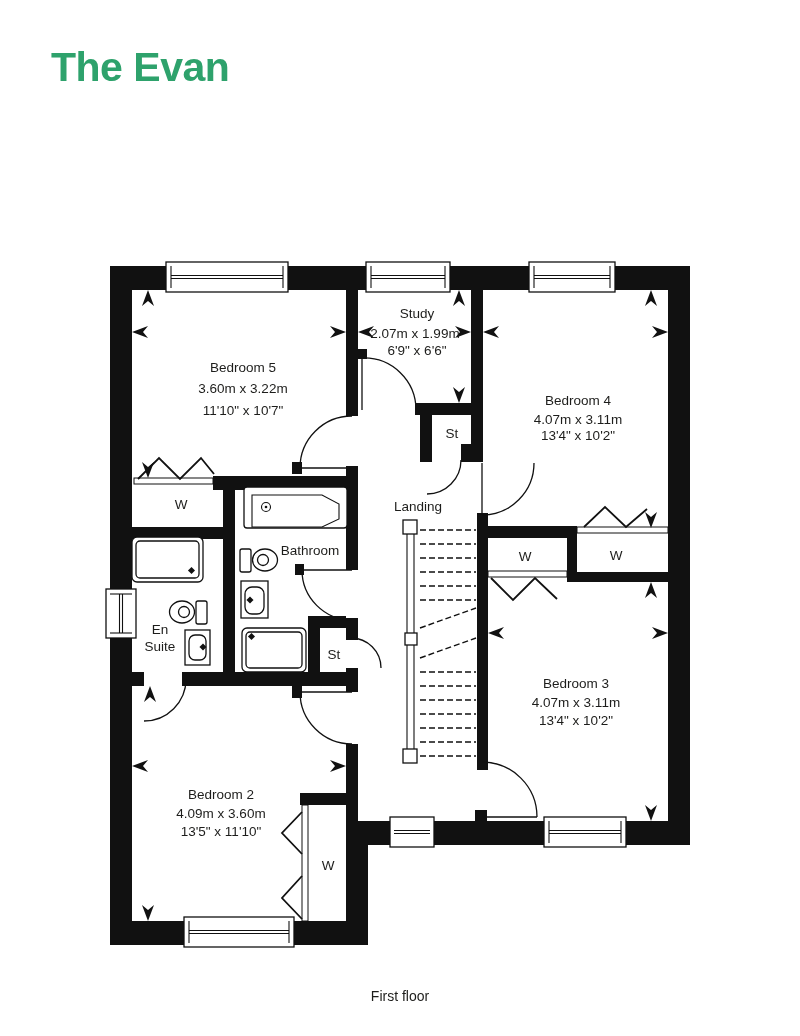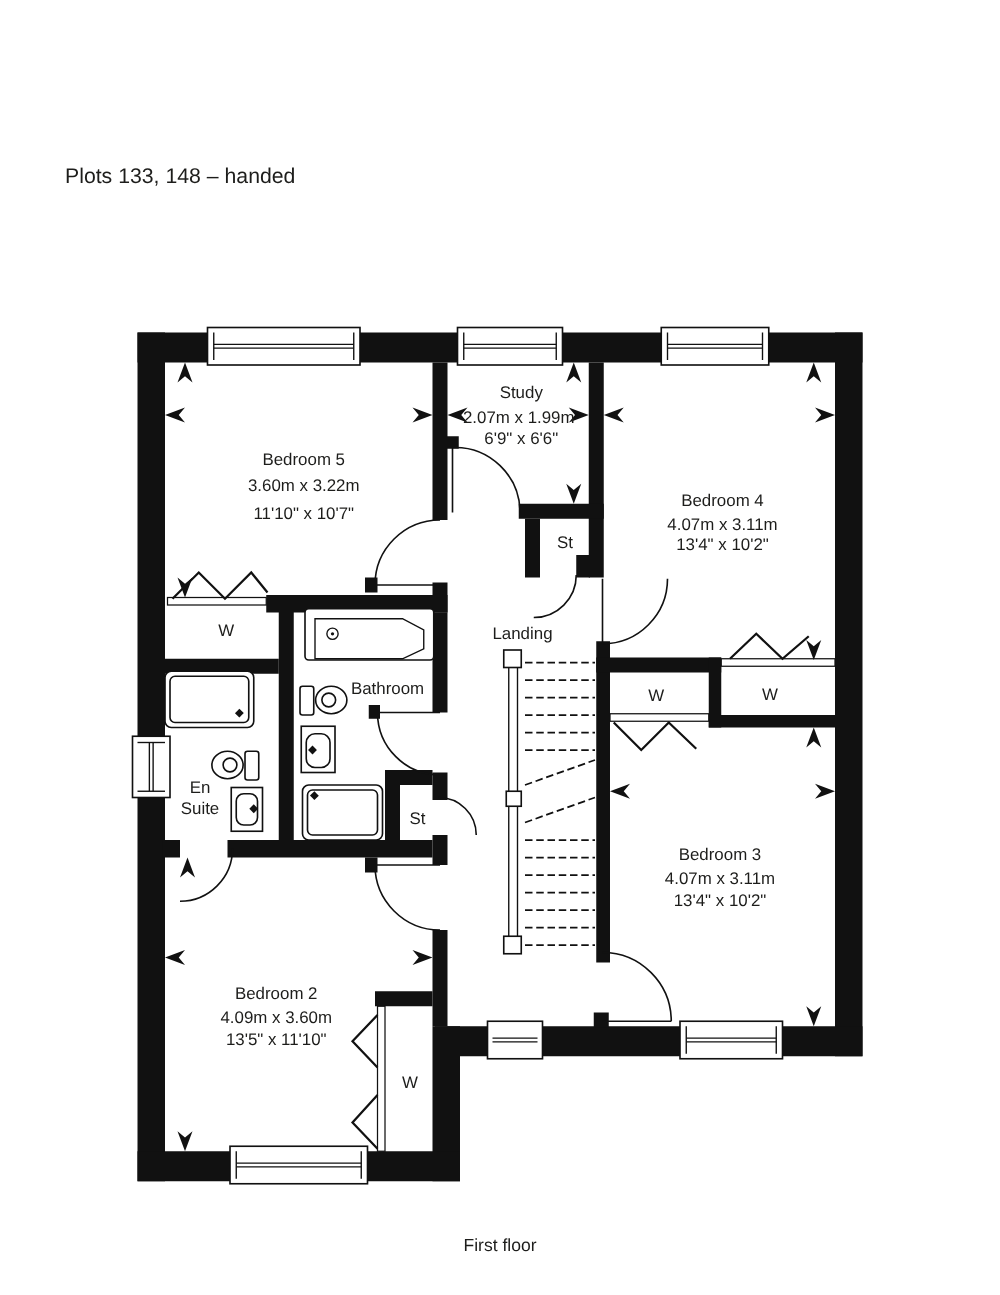--- a/index.html
+++ b/index.html
@@ -21,21 +21,21 @@
   .front{fill:#ffffff;stroke:#111111;stroke-width:1;}
   .tread{stroke:#111111;stroke-width:1.4;stroke-dasharray:6,3;}
   .dart{fill:#111111;}
   .post{fill:#111111;}
 </style>
 </head>
 <body>
 
 <div class="page">
 
-  <div class="plots" id="plots2">Plots 133, 148 – handed</div>
+  <div class="title">The Evan</div>
 
   <svg width="800" height="1036" viewBox="0 0 800 1036">
 
     <g>
       <rect class="wall" x="110" y="266" width="580" height="24"></rect>
       <rect class="wall" x="110" y="266" width="22" height="679"></rect>
       <rect class="wall" x="668" y="266" width="22" height="579"></rect>
       <rect class="wall" x="348" y="821" width="342" height="24"></rect>
       <rect class="wall" x="346" y="821" width="22" height="124"></rect>
       <rect class="wall" x="110" y="921" width="258" height="24"></rect>

